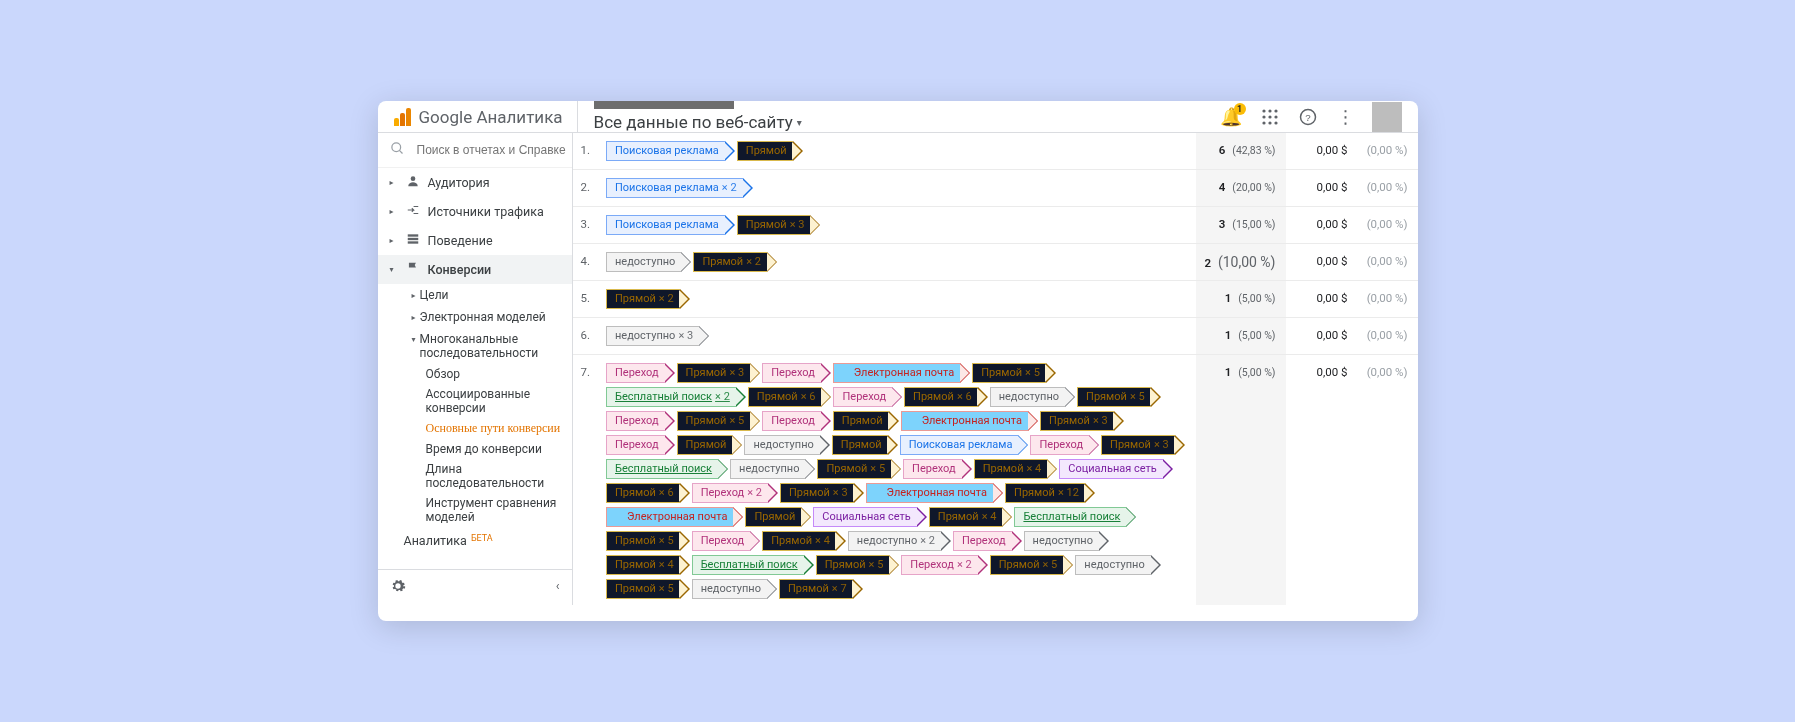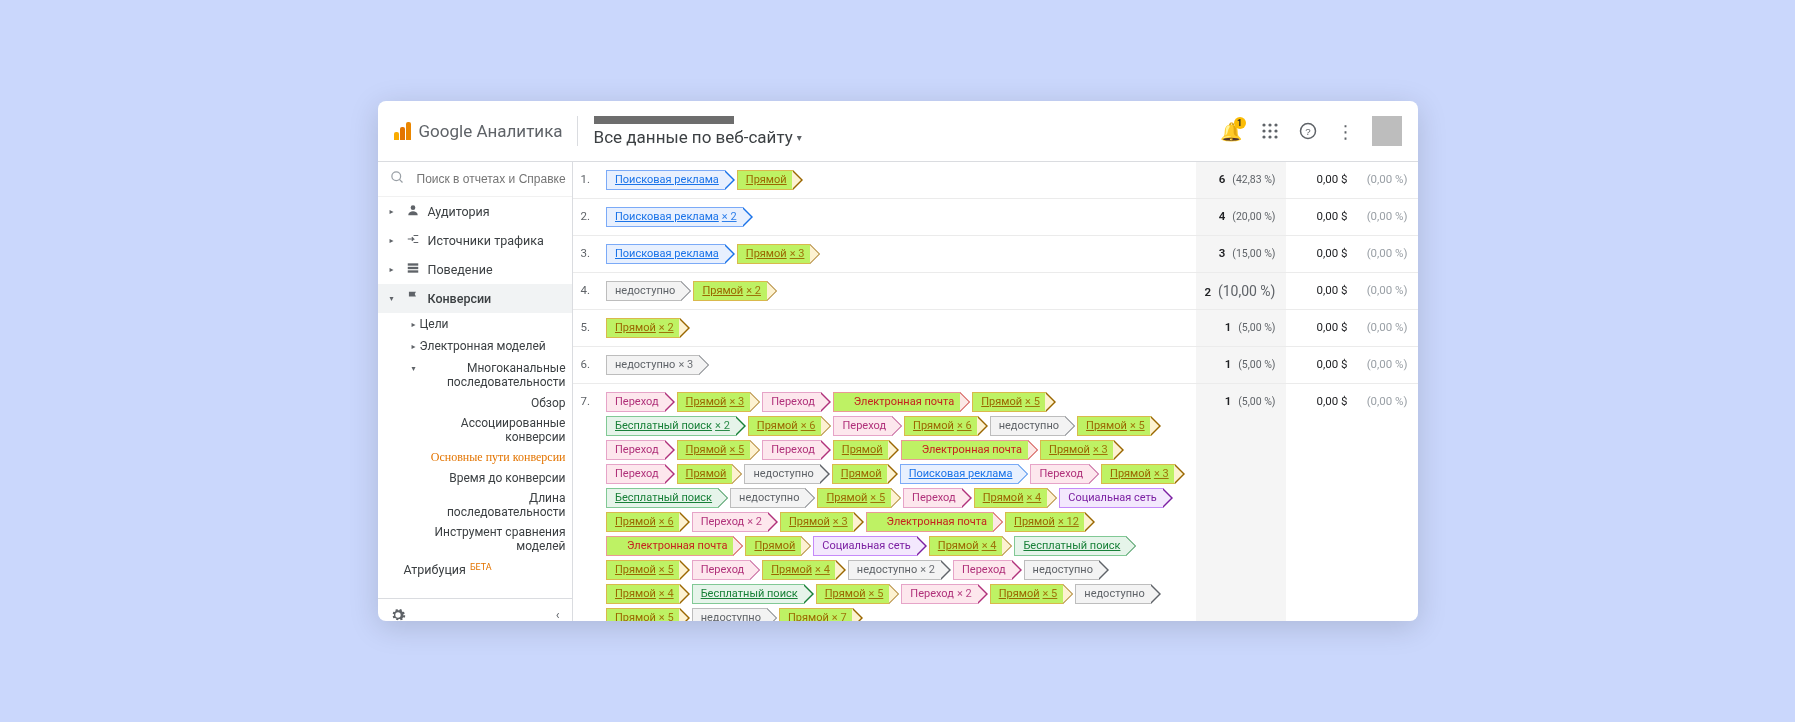--- a/index.html
+++ b/index.html
@@ -18,21 +18,21 @@
     width: 1040px;
     height: 520px;
     background: #fff;
     border-radius: 8px;
     overflow: hidden;
     box-shadow: 0 6px 30px rgba(0,0,0,0.15);
     position: relative;
   }
   
   .topbar {
-    height: 61px;
+    height: 32px;
     display: flex;
     align-items: center;
     padding: 12px 16px;
     border-bottom: 1px solid #dadce0;
     gap: 14px;
   }
   .ga-logo {
     display: flex; align-items: center; gap: 8px; font-size: 17px; color: #5f6368;
   }
   .ga-mark {
@@ -55,21 +55,21 @@
   .bell-badge { position:absolute; top:-2px; right:-2px; background:#fbbc05; color:#202124; font-size:9px; width:12px; height:12px; border-radius:50%; display:flex; align-items:center; justify-content:center; font-weight:600;}
   .avatar-sq { width:30px; height:30px; background:#bdbdbd;}
   
   .body { display:flex; height: calc(100% - 48px); }
   .sidebar { width: 195px; min-width:195px; border-right:1px solid #dadce0; overflow:auto; font-size:12.5px; display:flex; flex-direction:column;}
   .search-row { display:flex; align-items:center; gap:10px; padding: 8px 12px; color:#9aa0a6; border-bottom:1px solid #f1f1f1;}
   .search-row input { border:none; outline:none; font-size:12px; flex:1; color:#5f6368;}
   .nav-item { display:flex; align-items:center; gap:8px; padding:6px 12px; cursor:pointer; color:#3c4043;}
   .nav-item .tri { font-size:8px; color:#5f6368; width:8px;}
   .nav-item.active { background:#f1f3f4; font-weight:500;}
-  .sub { margin-left: 28px; font-size:12px; color:#3c4043;text-align:right; }
+  .sub { margin-left: 28px; font-size:12px; color:#3c4043; }
   .sub .row { padding:4px 6px; cursor:pointer; }
   .sub .row.grp { color:#3c4043; font-weight:400; display:flex; align-items:flex-start; gap:4px;}
   .sub .row.grp::before { content:"▸"; font-size:8px; color:#5f6368; margin-top:3px;}
   .sub .row.grp.open::before { content:"▾"; }
   .sub2 { margin-left: 14px; }
   .sub2 .row { padding:3px 6px; font-size:12px; color:#3c4043;}
   .sub2 .row.active { color:#e37400; font-weight:500;font-family:Liberation Serif, serif;}
   .beta { font-size:9px; color:#e37400; margin-left:4px; vertical-align:top;}
   .bottom-bar { border-top:1px solid #dadce0; padding:8px 12px; display:flex; justify-content:space-between; color:#5f6368; margin-top:auto;}
   
@@ -115,26 +115,26 @@
     position:absolute;
     right:-8.5px; top:0;
     width:0; height:0;
     border-top:9px solid transparent;
     border-bottom:9px solid transparent;
     border-left:9px solid var(--bg,#fff);
     z-index:1;
   }
   .tag span.mult { opacity:0.9; margin-left:3px; font-style:normal;}
   
-  .c-blue   { color:#1a73e8; border-color:#a3c5ff;text-decoration:underline; --bg:#e8f0fe;} .c-blue{background:#e8f0fe;}
-  .c-yellow { color:#b06000; border-color:#e6c76a; --bg:#fdf2d1;} .c-yellow{background:#bef264;text-decoration:underline;}
+  .c-blue   { color:#1a73e8; border-color:#a3c5ff; --bg:#e8f0fe;} .c-blue{background:#e8f0fe;}
+  .c-yellow { color:#b06000; border-color:#e6c76a; --bg:#fdf2d1;} .c-yellow{background:#0f172a;}
   .c-gray   { color:#5f6368; border-color:#c7c7c7; --bg:#f3f3f3;} .c-gray{background:#f3f3f3;}
   .c-pink   { color:#c5221f; border-color:#f3b2c0; --bg:#fde7ed;} .c-pink{background:#fde7ed;}
   .c-green  { color:#188038; border-color:#a8dab5; --bg:#e6f4ea;} .c-green{background:#e6f4ea;}
-  .c-red    { color:#c5221f; border-color:#f0a8a3; --bg:#fce8e6;} .c-red{background:#bef264;padding-left:20px;}
+  .c-red    { color:#c5221f; border-color:#f0a8a3; --bg:#fce8e6;} .c-red{background:#7dd3fc;padding-left:20px;}
   .c-purple { color:#7b1fa2; border-color:#d3b6e8; --bg:#f3e8fd;} .c-purple{background:#f3e8fd;}
 
   .tag .txt { color: inherit; }
   .tag { color: inherit;}
   
   
   .tag.c-blue   { color:#1a73e8; border-color:#7baaf7;}
   .tag.c-yellow { color:#9a6700; border-color:#d9b94c;}
   .tag.c-gray   { color:#5f6368; border-color:#bdbdbd;}
   .tag.c-pink   { color:#b0317a; border-color:#e6a4c8;}
@@ -250,21 +250,21 @@
         <div class="sub2">
           <div class="row">Обзор</div>
           <div class="row">Ассоциированные конверсии</div>
           <div class="row active">Основные пути конверсии</div>
           <div class="row">Время до конверсии</div>
           <div class="row">Длина последовательности</div>
           <div class="row">Инструмент сравнения моделей</div>
         </div>
       </div>
       <div class="nav-item" style="padding-left:26px;">
-        <span><span>Атрибуция</span><sup class="beta">БЕТА</sup></span>
+        <span><span>Аналитика</span><sup class="beta">БЕТА</sup></span>
       </div>
       <div class="bottom-bar">
         <span>
           <svg width="16" height="16" viewBox="0 0 24 24" fill="#5f6368">
               <path d="M12 8a4 4 0 100 8 4 4 0 000-8zm9 4l2 1-1 3-2-.5a8 8 0 01-1.5 1.5l.5 2-3 1-1-2a8 8 0 01-2 0l-1 2-3-1 .5-2A8 8 0 017 16.5L5 17l-1-3 2-1a8 8 0 010-2l-2-1 1-3 2 .5A8 8 0 018.5 6L8 4l3-1 1 2a8 8 0 012 0l1-2 3 1-.5 2A8 8 0 0119 7.5l2-.5 1 3-2 1a8 8 0 010 2z"></path>
             </svg>
         </span>
         <span style="cursor:pointer;">‹</span>
       </div>
     </div>

